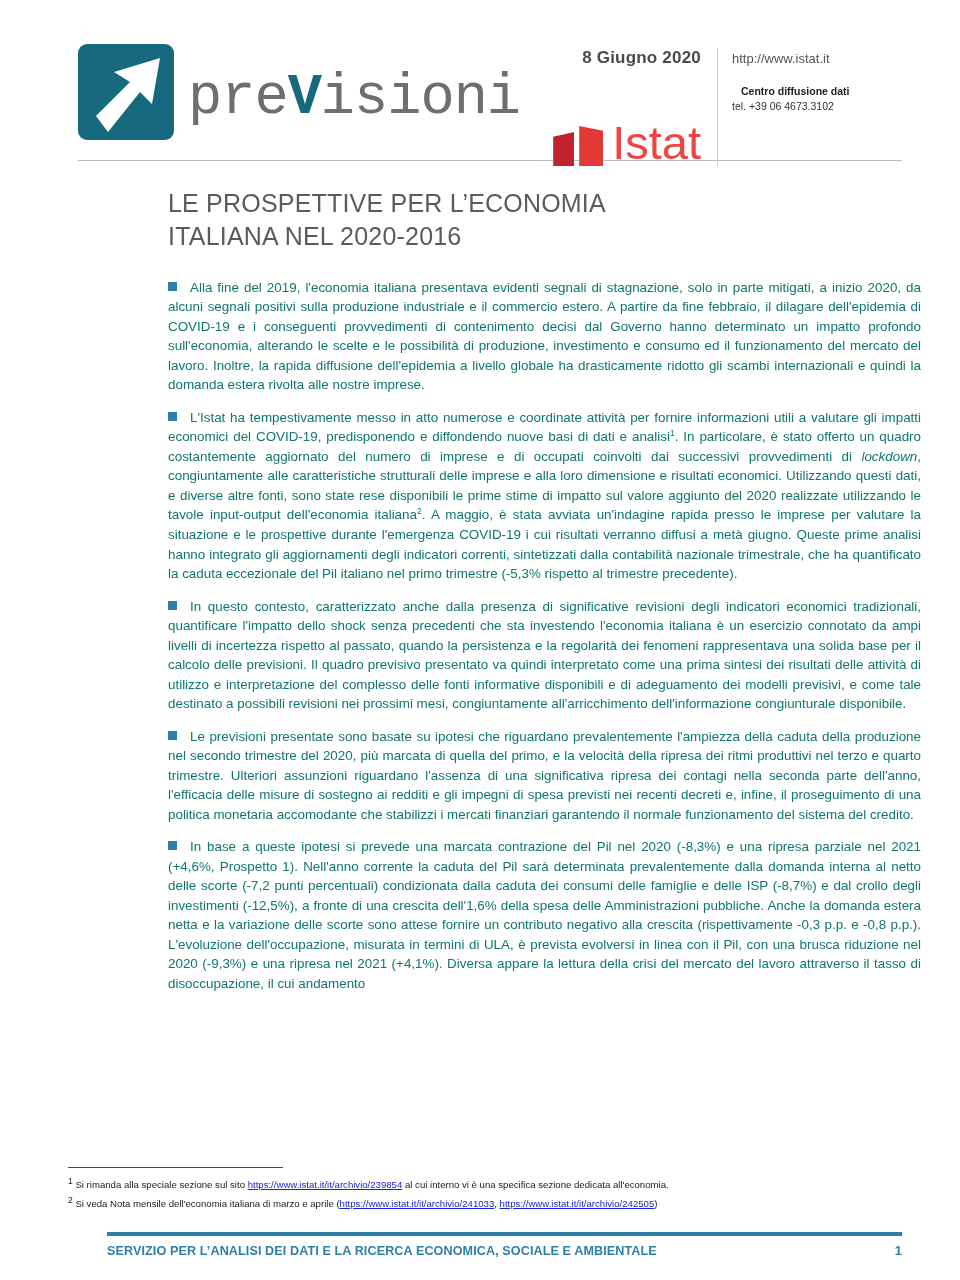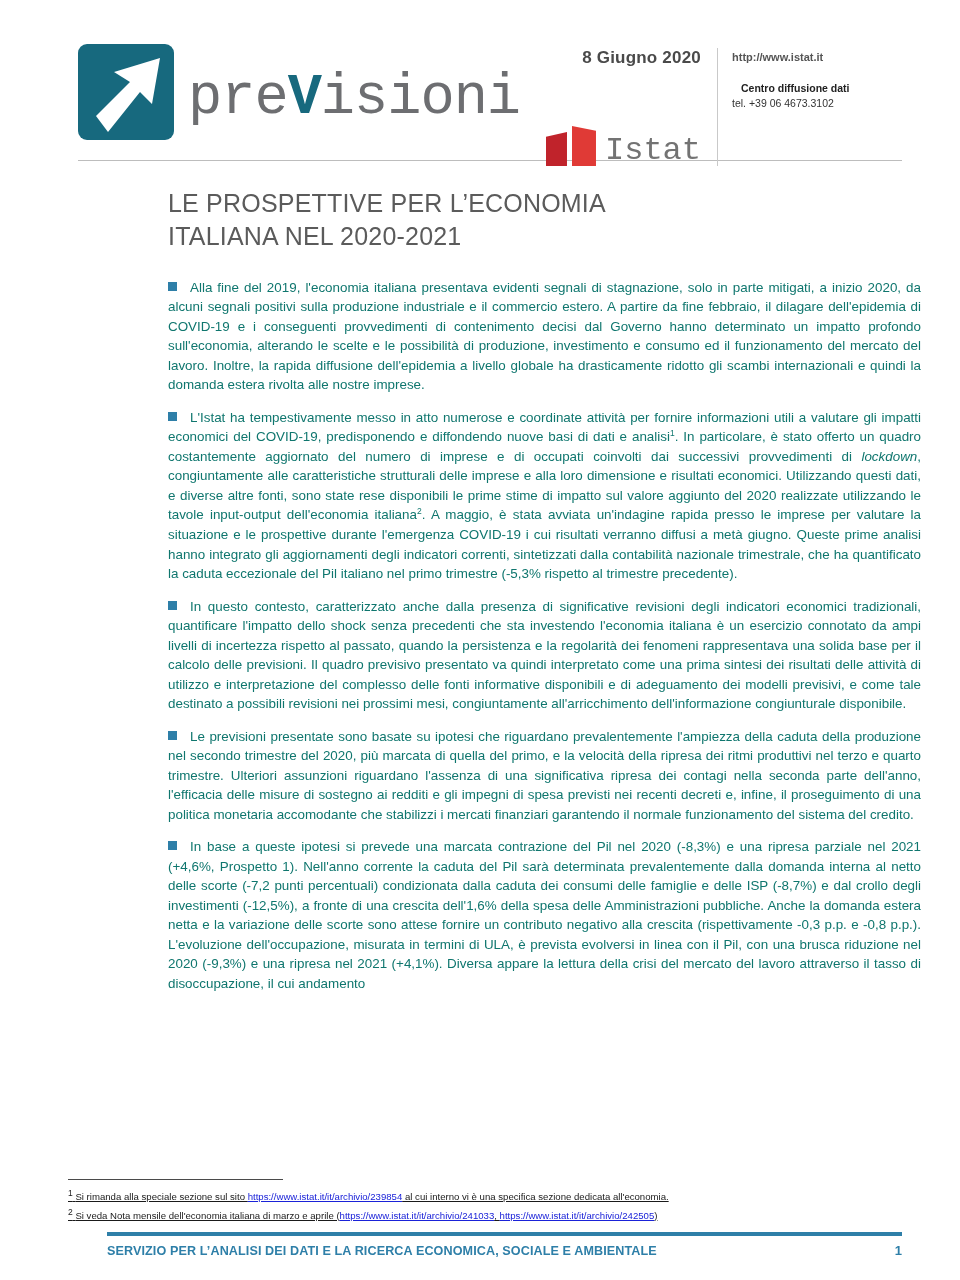--- a/index.html
+++ b/index.html
@@ -93,45 +93,44 @@
     width: 21px; height: 34px;
     background: #C0232B;
     clip-path: polygon(0 14%, 100% 0, 100% 100%, 0 100%);
   }
   .istat-shape-b {
     width: 24px; height: 40px;
     background: #E03A36;
     clip-path: polygon(0 0, 100% 12%, 100% 100%, 0 100%);
   }
   .istat-word {
-    font-family: Liberation Mono, monospace;
-    font-size: 32px;
-    color: #737373;
+    font-family: Liberation Sans, sans-serif;
+    font-size: 47px;
+    color: #ef4444;
     line-height: 0.95;
     margin-left: 4px;
   }
 
   .header-divider-v {
     width: 1px;
     align-self: stretch;
     background: #c9c9c9;
     margin-right: 14px;
   }
   .contact {
     font-size: 10.5px;
     color: #333;
     line-height: 1.45;
     padding-top: 2px;
     min-width: 170px;
   }
   .contact .url {
     color: #555;
     margin-bottom: 15px;
-    font-size: 11px;
-    font-weight: bold;
+    font-size: 13px;
   }
   .contact .blk { margin-bottom: 14px; }
   .contact .lbl { font-weight: bold; color: #222; margin-left: 9px; }
   .contact .mail { color: #9a9a9a; }
 
   .rule-top {
     height: 1px;
     background: #bdbdbd;
     margin: 10px 58px 0 78px;
   }
@@ -168,22 +167,21 @@
     vertical-align: 1px;
   }
   sup { font-size: 8.5px; vertical-align: super; }
   i { font-style: italic; }
 
   
   .footnotes {
     position: absolute;
     left: 68px;
     right: 58px;
-    bottom: 56px;
-    text-decoration: underline;
+    bottom: 68px;
   }
   .fn-rule {
     width: 215px; height: 1px;
     background: #4a4a4a;
     margin-bottom: 6px;
   }
   .fn {
     font-size: 9.6px;
     color: #1a1a1a;
     line-height: 1.65;
@@ -260,21 +258,21 @@
       </div>
     </div>
   </div>
 
   <div class="rule-top"></div>
 
   <div class="content">
 
     <h1 class="doc-title">
       <span class="ln">LE PROSPETTIVE PER L’ECONOMIA</span>
-      <span class="ln">ITALIANA NEL 2020-2021</span>
+      <span class="ln">ITALIANA NEL 2020-2016</span>
     </h1>
 
     <p class="para"><span class="bullet"></span><span>Alla fine del 2019, l'economia italiana presentava evidenti segnali di stagnazione, solo in parte mitigati, a inizio 2020, da alcuni segnali positivi sulla produzione industriale e il commercio estero. A partire da fine febbraio, il dilagare dell'epidemia di COVID-19 e i conseguenti provvedimenti di contenimento decisi dal Governo hanno determinato un impatto profondo sull'economia, alterando le scelte e le possibilità di produzione, investimento e consumo ed il funzionamento del mercato del lavoro. Inoltre, la rapida diffusione dell'epidemia a livello globale ha drasticamente ridotto gli scambi internazionali e quindi la domanda estera rivolta alle nostre imprese.</span></p>
 
     <p class="para"><span class="bullet"></span><span>L'Istat ha tempestivamente messo in atto numerose e coordinate attività per fornire informazioni utili a valutare gli impatti economici del COVID-19, predisponendo e diffondendo nuove basi di dati e analisi</span><sup>1</sup><span>. In particolare, è stato offerto un quadro costantemente aggiornato del numero di imprese e di occupati coinvolti dai successivi provvedimenti di </span><i>lockdown</i><span>, congiuntamente alle caratteristiche strutturali delle imprese e alla loro dimensione e risultati economici. Utilizzando questi dati, e diverse altre fonti, sono state rese disponibili le prime stime di impatto sul valore aggiunto del 2020 realizzate utilizzando le tavole input-output dell'economia italiana</span><sup>2</sup><span>. A maggio, è stata avviata un'indagine rapida presso le imprese per valutare la situazione e le prospettive durante l'emergenza COVID-19 i cui risultati verranno diffusi a metà giugno. Queste prime analisi hanno integrato gli aggiornamenti degli indicatori correnti, sintetizzati dalla contabilità nazionale trimestrale, che ha quantificato la caduta eccezionale del Pil italiano nel primo trimestre (-5,3% rispetto al trimestre precedente).</span></p>
 
     <p class="para"><span class="bullet"></span><span>In questo contesto, caratterizzato anche dalla presenza di significative revisioni degli indicatori economici tradizionali, quantificare l'impatto dello shock senza precedenti che sta investendo l'economia italiana è un esercizio connotato da ampi livelli di incertezza rispetto al passato, quando la persistenza e la regolarità dei fenomeni rappresentava una solida base per il calcolo delle previsioni. Il quadro previsivo presentato va quindi interpretato come una prima sintesi dei risultati delle attività di utilizzo e interpretazione del complesso delle fonti informative disponibili e di adeguamento dei modelli previsivi, e come tale destinato a possibili revisioni nei prossimi mesi, congiuntamente all'arricchimento dell'informazione congiunturale disponibile.</span></p>
 
     <p class="para"><span class="bullet"></span><span>Le previsioni presentate sono basate su ipotesi che riguardano prevalentemente l'ampiezza della caduta della produzione nel secondo trimestre del 2020, più marcata di quella del primo, e la velocità della ripresa dei ritmi produttivi nel terzo e quarto trimestre. Ulteriori assunzioni riguardano l'assenza di una significativa ripresa dei contagi nella seconda parte dell'anno, l'efficacia delle misure di sostegno ai redditi e gli impegni di spesa previsti nei recenti decreti e, infine, il proseguimento di una politica monetaria accomodante che stabilizzi i mercati finanziari garantendo il normale funzionamento del sistema del credito.</span></p>
 

